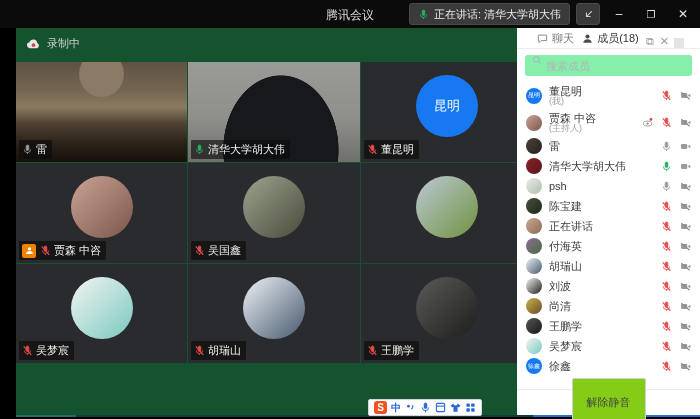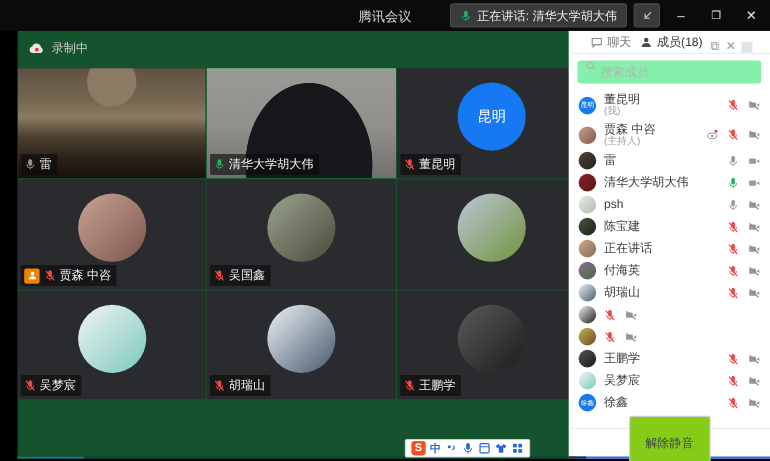--- a/index.html
+++ b/index.html
@@ -498,38 +498,44 @@
             </svg>
             <svg width="11" height="11" viewBox="0 0 16 16">
     <rect x="1.5" y="4.5" width="9" height="7" rx="1.2" fill="#9a9a9a"></rect>
               <path d="M11 8l4-2.4v4.8z" fill="#9a9a9a"></path>
               <line x1="2" y1="3" x2="14" y2="13.5" stroke="#8a8a8a" stroke-width="1.6"></line>
             </svg>
           </div>
         </div>
         <div class="mrow">
           <div class="m-avatar" style="background:linear-gradient(135deg,#f2f2f2 0%,#1e1e1e 100%);"></div>
+          <div class="m-text">
+      <div class="m-name">刘波</div>
+          </div>
           <div class="m-icons">
             <svg width="11" height="11" viewBox="0 0 16 16">
     <g fill="#e84b4b" stroke="#e84b4b">
                 <rect x="6" y="1.5" width="4" height="8" rx="2"></rect>
     <path d="M3.5 8a4.5 4.5 0 0 0 9 0" fill="none" stroke-width="1.3"></path>
     <line x1="8" y1="12.5" x2="8" y2="14.5" stroke-width="1.3"></line>
               </g>
               <line x1="2.5" y1="2" x2="13.5" y2="14.5" stroke="#e84b4b" stroke-width="1.6"></line>
             </svg>
             <svg width="11" height="11" viewBox="0 0 16 16">
     <rect x="1.5" y="4.5" width="9" height="7" rx="1.2" fill="#9a9a9a"></rect>
               <path d="M11 8l4-2.4v4.8z" fill="#9a9a9a"></path>
               <line x1="2" y1="3" x2="14" y2="13.5" stroke="#8a8a8a" stroke-width="1.6"></line>
             </svg>
           </div>
         </div>
         <div class="mrow">
           <div class="m-avatar" style="background:linear-gradient(135deg,#c8b44a 0%,#6a4a2a 100%);"></div>
+          <div class="m-text">
+      <div class="m-name">尚清</div>
+          </div>
           <div class="m-icons">
             <svg width="11" height="11" viewBox="0 0 16 16">
     <g fill="#e84b4b" stroke="#e84b4b">
                 <rect x="6" y="1.5" width="4" height="8" rx="2"></rect>
     <path d="M3.5 8a4.5 4.5 0 0 0 9 0" fill="none" stroke-width="1.3"></path>
     <line x1="8" y1="12.5" x2="8" y2="14.5" stroke-width="1.3"></line>
               </g>
               <line x1="2.5" y1="2" x2="13.5" y2="14.5" stroke="#e84b4b" stroke-width="1.6"></line>
             </svg>
             <svg width="11" height="11" viewBox="0 0 16 16">

